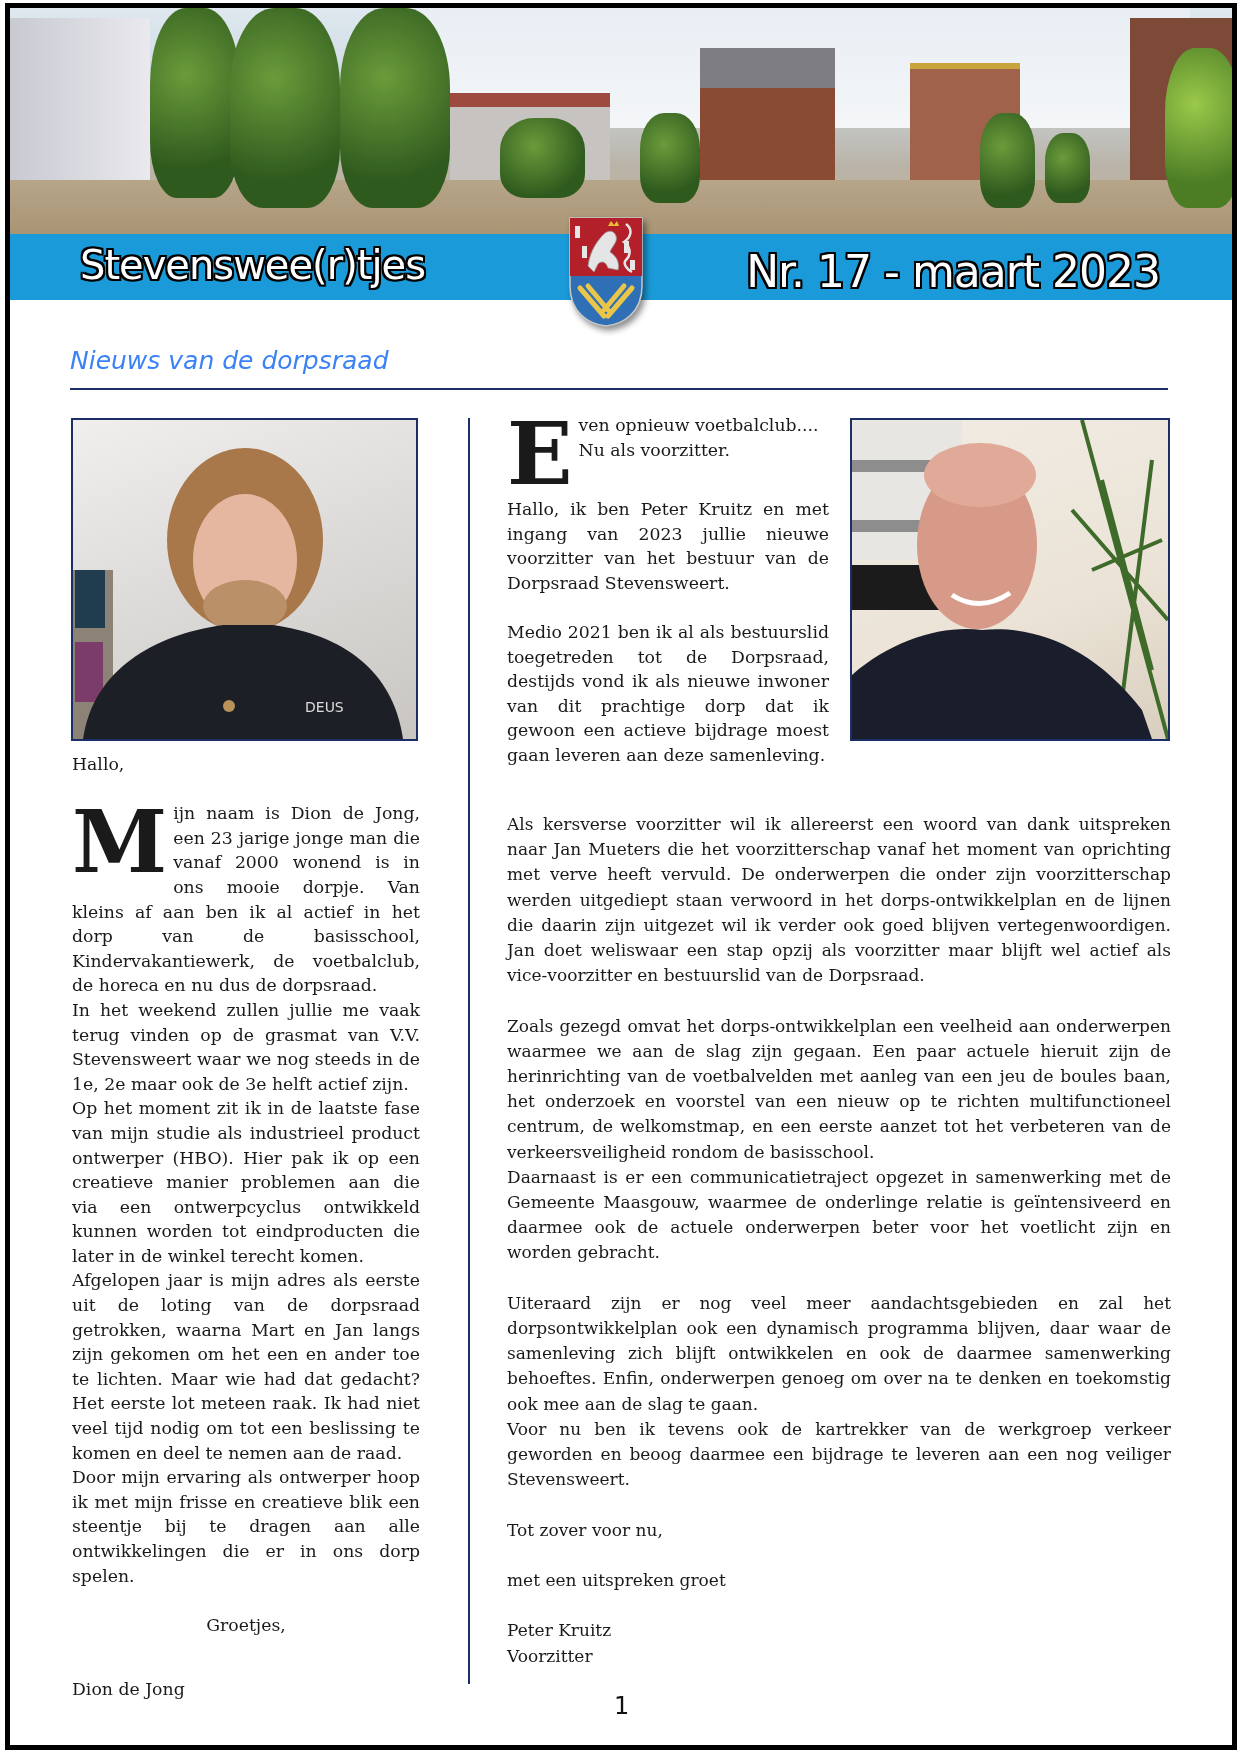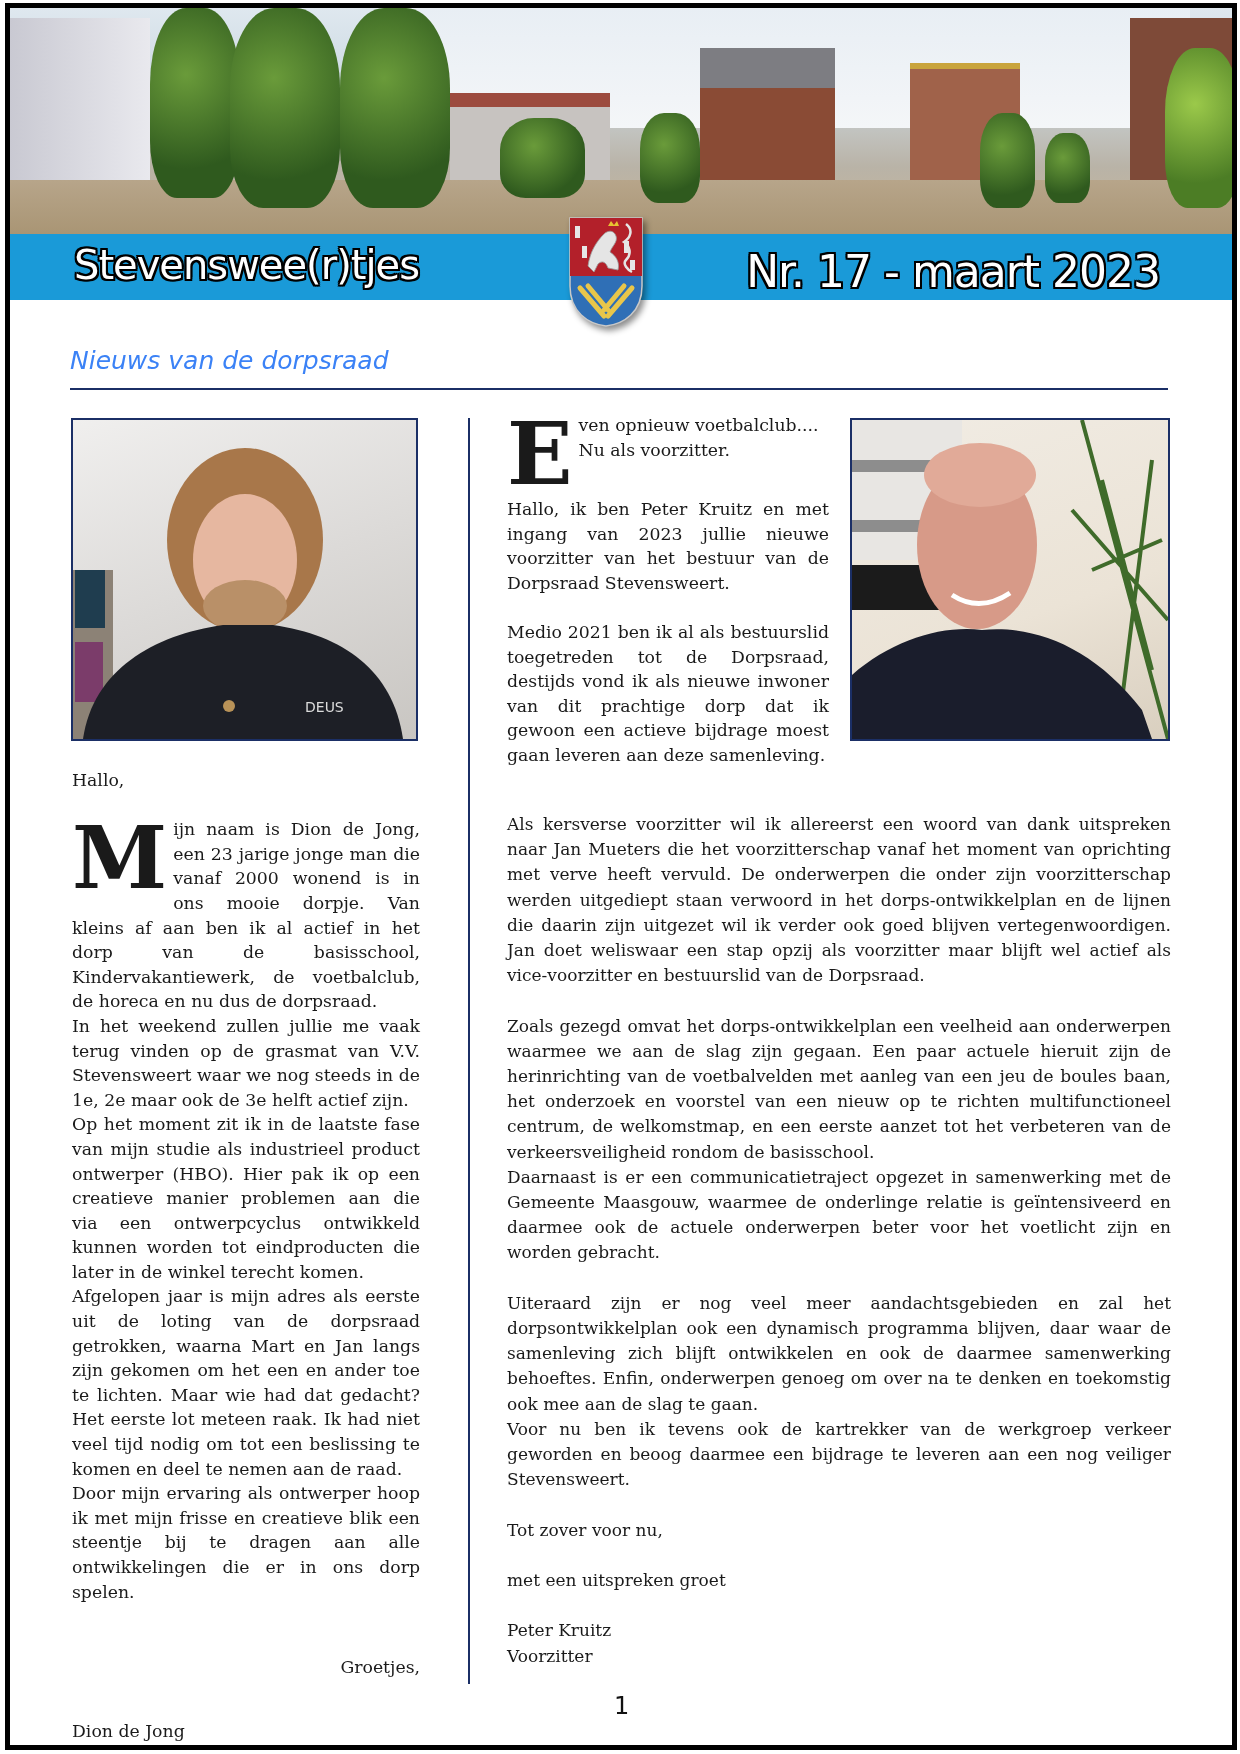--- a/index.html
+++ b/index.html
@@ -5,21 +5,21 @@
   html, body { margin: 0; padding: 0; background: #ffffff; }
   body { width: 1240px; height: 1754px; position: relative; overflow: hidden; font-family: "DejaVu Serif", serif; color: #1a1a1a; }
   .page-frame { position: absolute; left: 5px; top: 3px; width: 1222px; height: 1737px; border: 5px solid #000; box-sizing: content-box; }
   .hero { position: absolute; left: 10px; top: 8px; width: 1222px; height: 227px; overflow: hidden;
     background: linear-gradient(180deg, #dfe8ef 0%, #cfdbe4 30%, #b9b3a7 70%, #c8b79a 100%); }
   .hero .sky { position: absolute; left: 380px; top: 0; width: 800px; height: 120px; background: linear-gradient(180deg,#e8eef4,#f4f6f8); }
   .hero .building { position: absolute; }
   .hero .tree { position: absolute; border-radius: 40% 40% 30% 30%; background: radial-gradient(circle at 40% 35%, #6a9b3a, #2f5a1e 70%); }
   .hero .road { position: absolute; left: 0; bottom: 0; width: 100%; height: 55px; background: linear-gradient(180deg,#b7a58a,#a99574); }
   .band { position: absolute; left: 10px; top: 234px; width: 1222px; height: 66px; background: #1a9ad8; }
-  .band-title { position: absolute; left: 74px; top: 242px; font-family: "DejaVu Sans", sans-serif; font-size: 40px; color: #fff; letter-spacing: -1px;
+  .band-title { position: absolute; left: 80px; top: 242px; font-family: "DejaVu Sans", sans-serif; font-size: 40px; color: #fff; letter-spacing: -1px;
     text-shadow: -2px -2px 0 #000, 2px -2px 0 #000, -2px 2px 0 #000, 2px 2px 0 #000, 0 2px 0 #000, 0 -2px 0 #000, 2px 0 0 #000, -2px 0 0 #000; }
   .band-issue { position: absolute; right: 80px; top: 246px; font-family: "DejaVu Sans", sans-serif; font-size: 44px; color: #fff; letter-spacing: -1px;
     text-shadow: -2px -2px 0 #000, 2px -2px 0 #000, -2px 2px 0 #000, 2px 2px 0 #000, 0 2px 0 #000, 0 -2px 0 #000, 2px 0 0 #000, -2px 0 0 #000; }
   .crest { position: absolute; left: 568px; top: 216px; width: 76px; height: 112px; filter: drop-shadow(3px 4px 3px rgba(0,0,0,0.45)); }
   .section-title { position: absolute; left: 70px; top: 346px; font-family: "DejaVu Sans", sans-serif; font-style: italic; font-size: 25px; color: #3b82f6; }
   .section-rule { position: absolute; left: 70px; top: 388px; width: 1098px; height: 2px; background: #1b2f66; }
   .photo { position: absolute; border: 2px solid #1b2f66; overflow: hidden; }
   .photo-left { left: 71px; top: 418px; width: 343px; height: 319px; background: linear-gradient(160deg,#f0efee 0%,#dcdad8 50%,#c9c6c2 100%); }
   .photo-right { left: 850px; top: 418px; width: 316px; height: 319px; background: linear-gradient(160deg,#f1ece4 0%,#ebe3d6 60%,#d9cfbf 100%); }
   .divider { position: absolute; left: 468px; top: 418px; width: 2px; height: 1266px; background: #1b2f66; }
@@ -101,31 +101,31 @@
     <ellipse cx="125" cy="125" rx="60" ry="84" fill="#d79a88"></ellipse>
     <ellipse cx="128" cy="55" rx="56" ry="32" fill="#e1aa98"></ellipse>
     <path d="M100 175 q28 18 58 -2" stroke="#fff" stroke-width="5" fill="none"></path>
     <path d="M0 319 L0 255 C40 220 90 205 130 210 C180 205 240 225 290 290 L300 319 Z" fill="#1a1d2c"></path>
   </svg>
 </div>
 
 <div class="divider"></div>
 
 <div class="col col-left">
-  <p style="text-align:left;margin-top:16px;">Hallo,</p>
+  <p style="text-align:left;">Hallo,</p>
   <div class="gap"></div>
   <p>
     <span class="dropcap">M</span><span>ijn naam is Dion de Jong, een 23 jarige jonge man die vanaf 2000 wonend is in ons mooie dorpje. Van kleins af aan ben ik al actief in het dorp van de basisschool, Kindervakantiewerk, de voetbalclub, de horeca en nu dus de dorpsraad.</span>
   </p>
   <p>In het weekend zullen jullie me vaak terug vinden op de grasmat van V.V. Stevensweert waar we nog steeds in de 1e, 2e maar ook de 3e helft actief zijn.</p>
   <p>Op het moment zit ik in de laatste fase van mijn studie als industrieel product ontwerper (HBO). Hier pak ik op een creatieve manier problemen aan die via een ontwerpcyclus ontwikkeld kunnen worden tot eindproducten die later in de winkel terecht komen.</p>
   <p>Afgelopen jaar is mijn adres als eerste uit de loting van de dorpsraad getrokken, waarna Mart en Jan langs zijn gekomen om het een en ander toe te lichten. Maar wie had dat gedacht? Het eerste lot meteen raak. Ik had niet veel tijd nodig om tot een beslissing te komen en deel te nemen aan de raad.</p>
   <p>Door mijn ervaring als ontwerper hoop ik met mijn frisse en creatieve blik een steentje bij te dragen aan alle ontwikkelingen die er in ons dorp spelen.</p>
   <div class="gap"></div>
-  <p style="text-align:right;margin-top:26px;">Groetjes,</p>
+  <p style="text-align:center;">Groetjes,</p>
   <p style="text-align:left;margin-top:40px;">Dion de Jong</p>
 </div>
 
 <div class="col col-mid">
   <p style="text-align:left;min-height:72px;">
     <span class="dropcap">E</span><span>ven opnieuw voetbalclub.... Nu als voorzitter.</span>
   </p>
   <div style="clear:both;height:8px;"></div>
   <p>Hallo, ik ben Peter Kruitz en met ingang van 2023 jullie nieuwe voorzitter van het bestuur van de Dorpsraad Stevensweert.</p>
   <div class="gap"></div>

